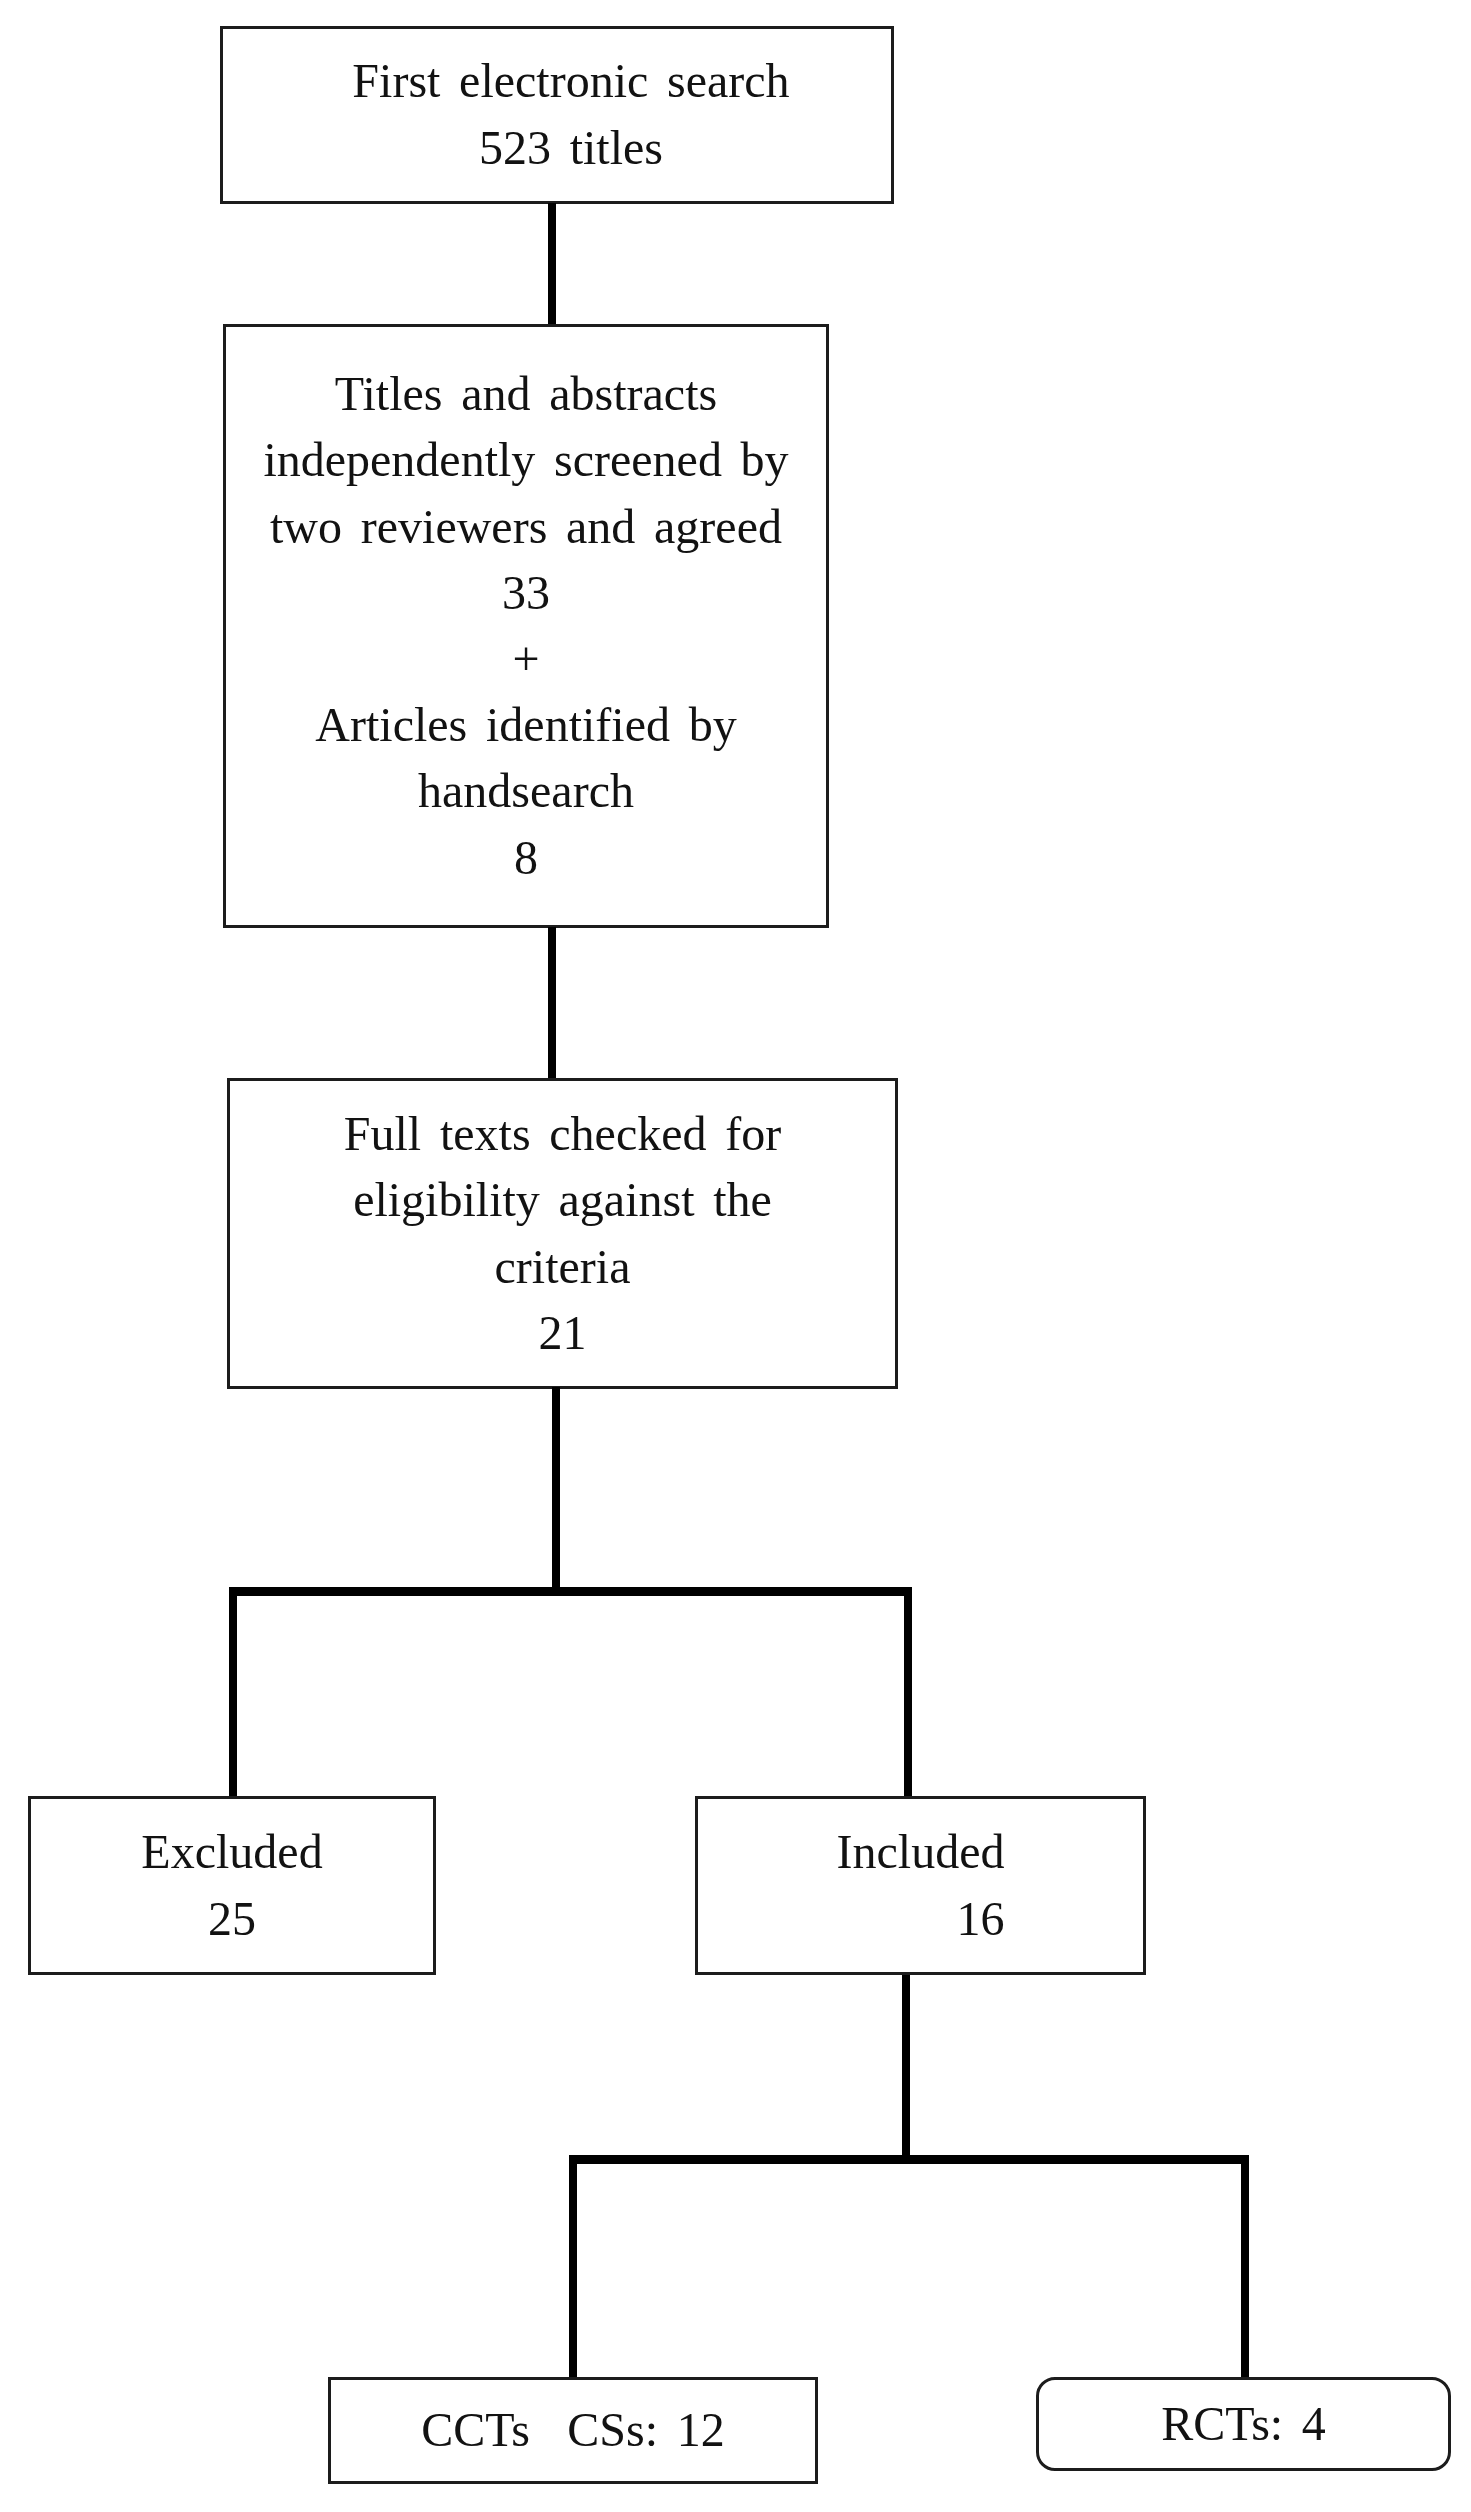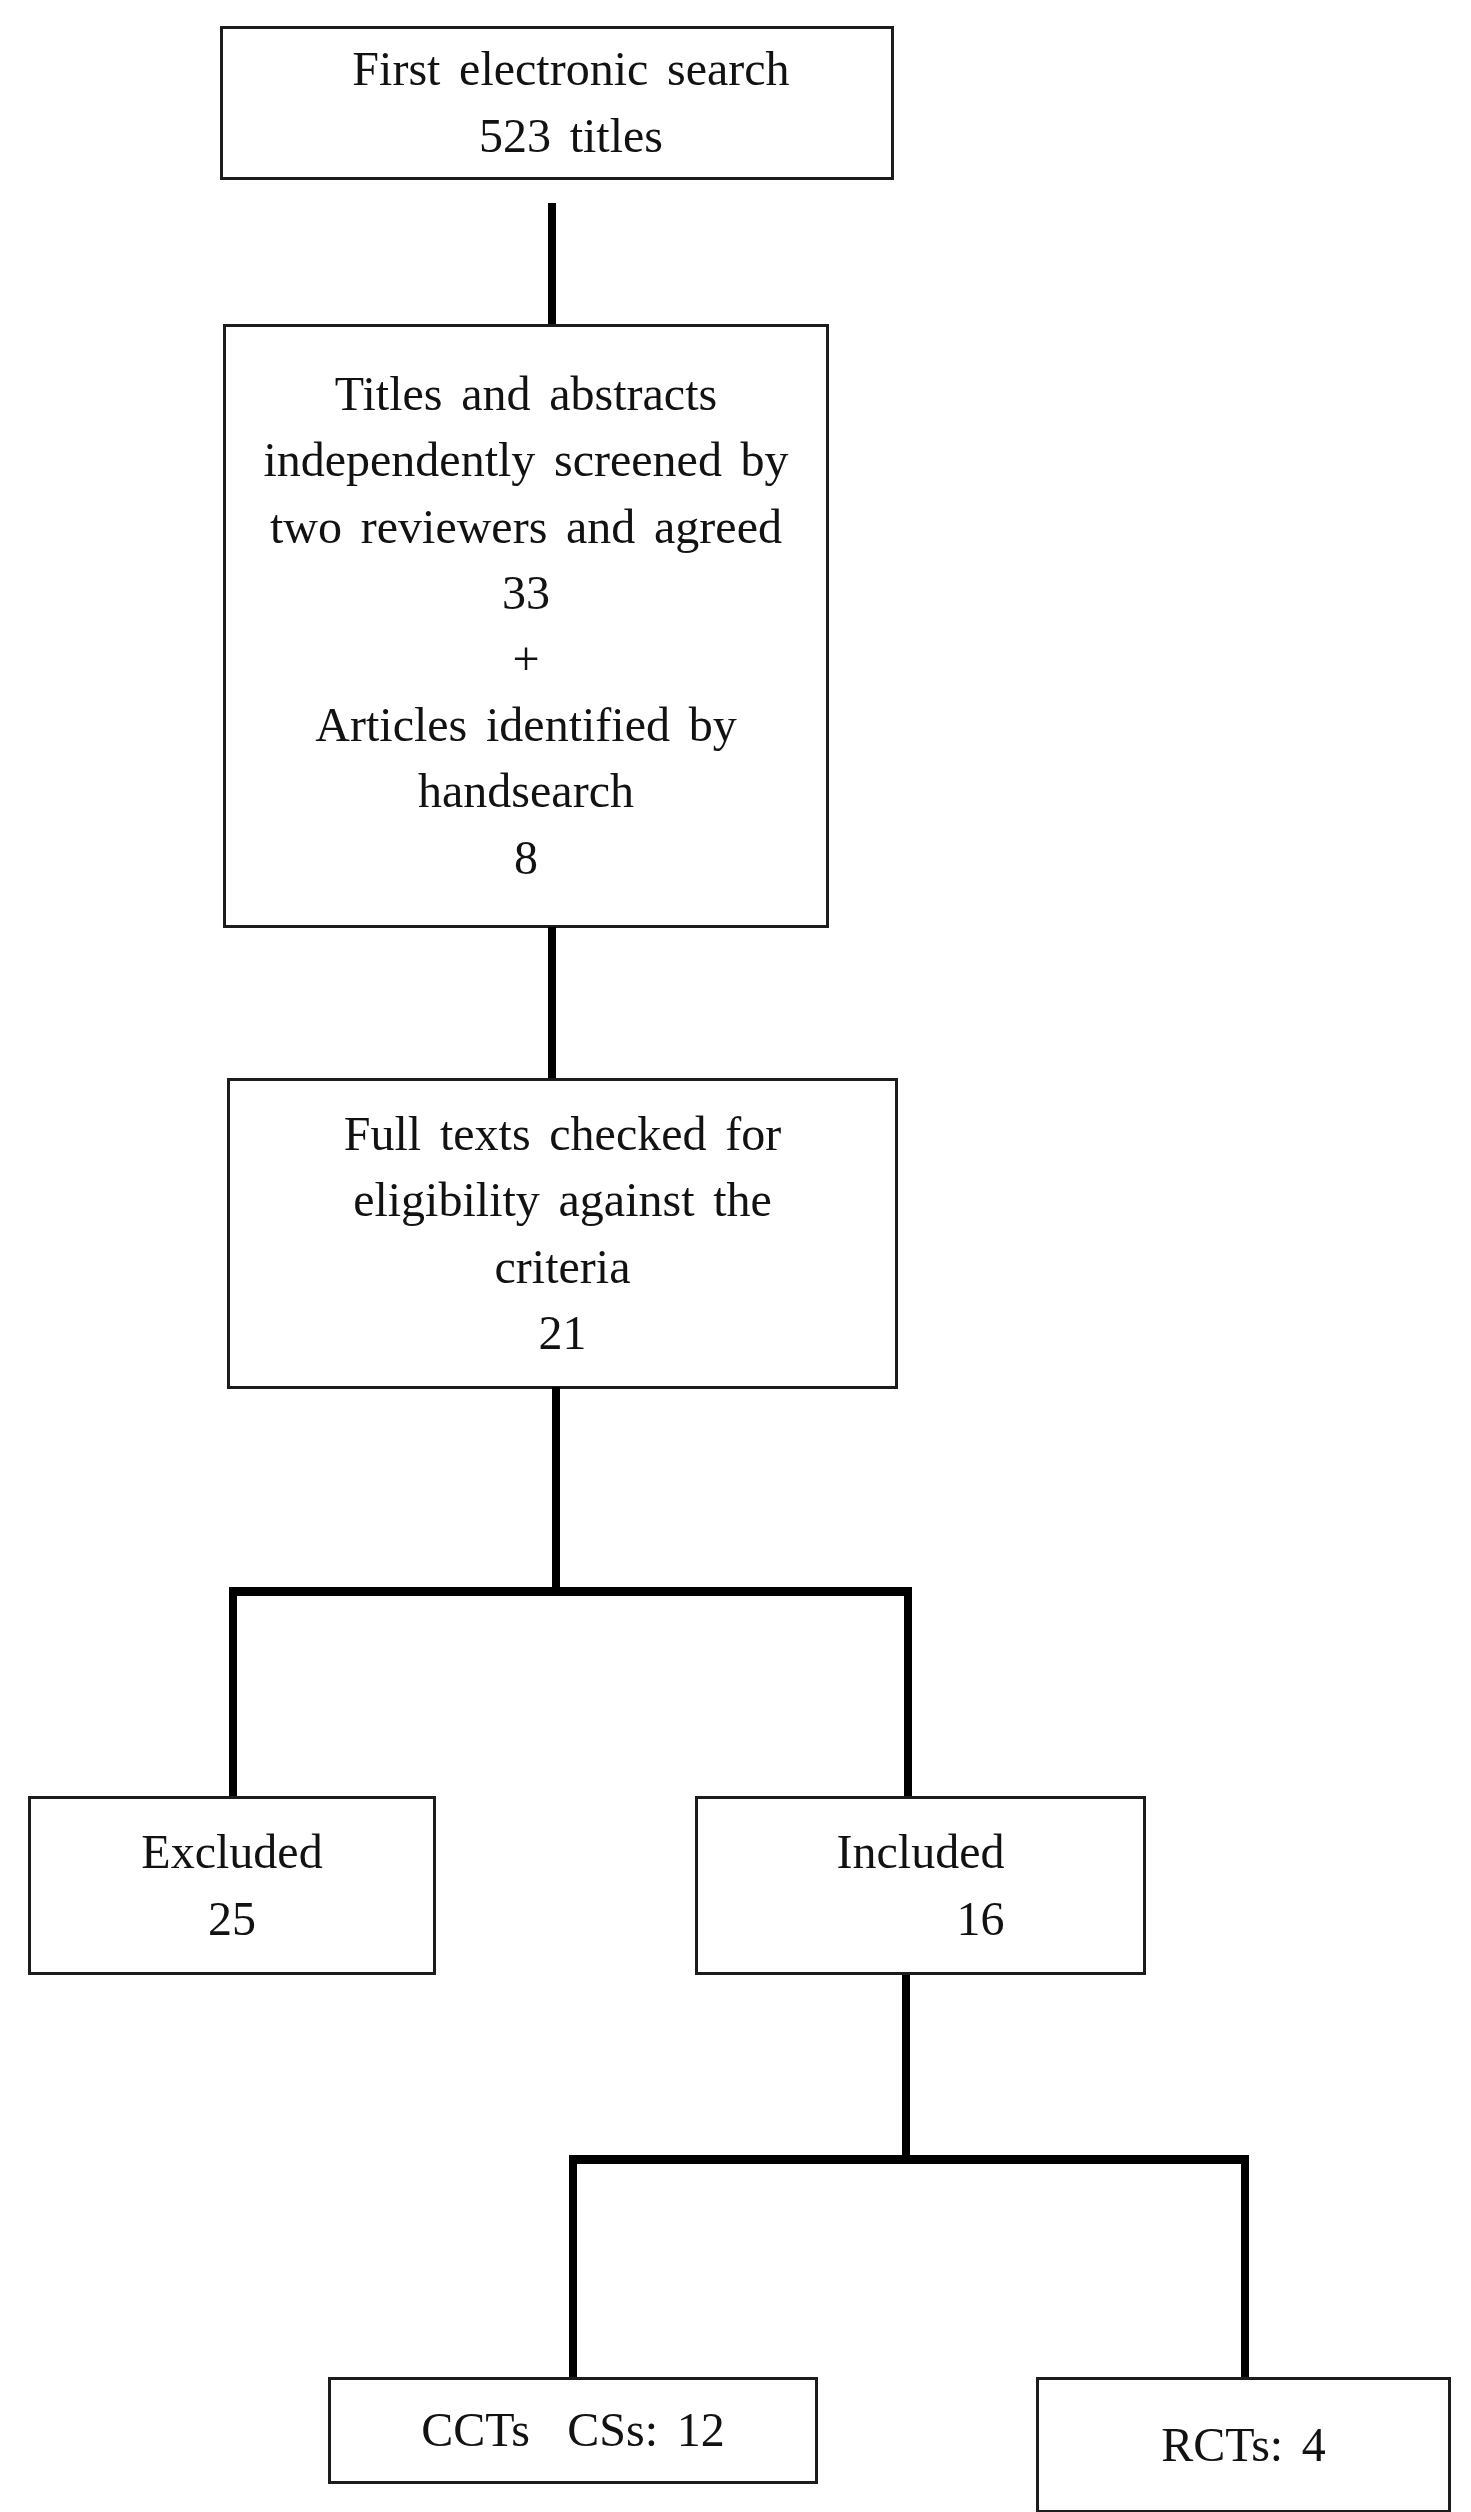--- a/index.html
+++ b/index.html
@@ -33,21 +33,21 @@
   .conn {
     position: absolute;
     background: #000000;
   }
 </style>
 </head>
 <body>
 
 <div class="canvas">
 
-  <div class="fbox" style="left:220px; top:25.6px; width:674px; height:154px;padding-left:28px;">
+  <div class="fbox" style="left:220px; top:25.6px; width:674px; height:178px;padding-left:28px;">
     <span>First electronic search
 523 titles</span>
   </div>
 
   <div class="conn" style="left:548px; top:203px; width:7.7px; height:122px;"></div>
 
   <div class="fbox" style="left:223px; top:324px; width:606px; height:604px;">
     <span>Titles and abstracts
 independently screened by
 two reviewers and agreed
@@ -90,18 +90,18 @@
   <div class="conn" style="left:569px; top:2155px; width:680px; height:9.3px;"></div>
 
   <div class="conn" style="left:569px; top:2155px; width:7.7px; height:222px;"></div>
 
   <div class="conn" style="left:1241px; top:2155px; width:7.7px; height:222px;"></div>
 
   <div class="fbox" style="left:328px; top:2377px; width:490px; height:107px;">
     <span>CCTs&nbsp; CSs: 12</span>
   </div>
 
-  <div class="fbox" style="left:1036px; top:2377px; width:415px; height:136px;">
+  <div class="fbox" style="left:1036px; top:2377px; width:415px; height:94px;border-radius:19px;">
     <span>RCTs: 4</span>
   </div>
 
 </div>
 
 
 </body></html>

